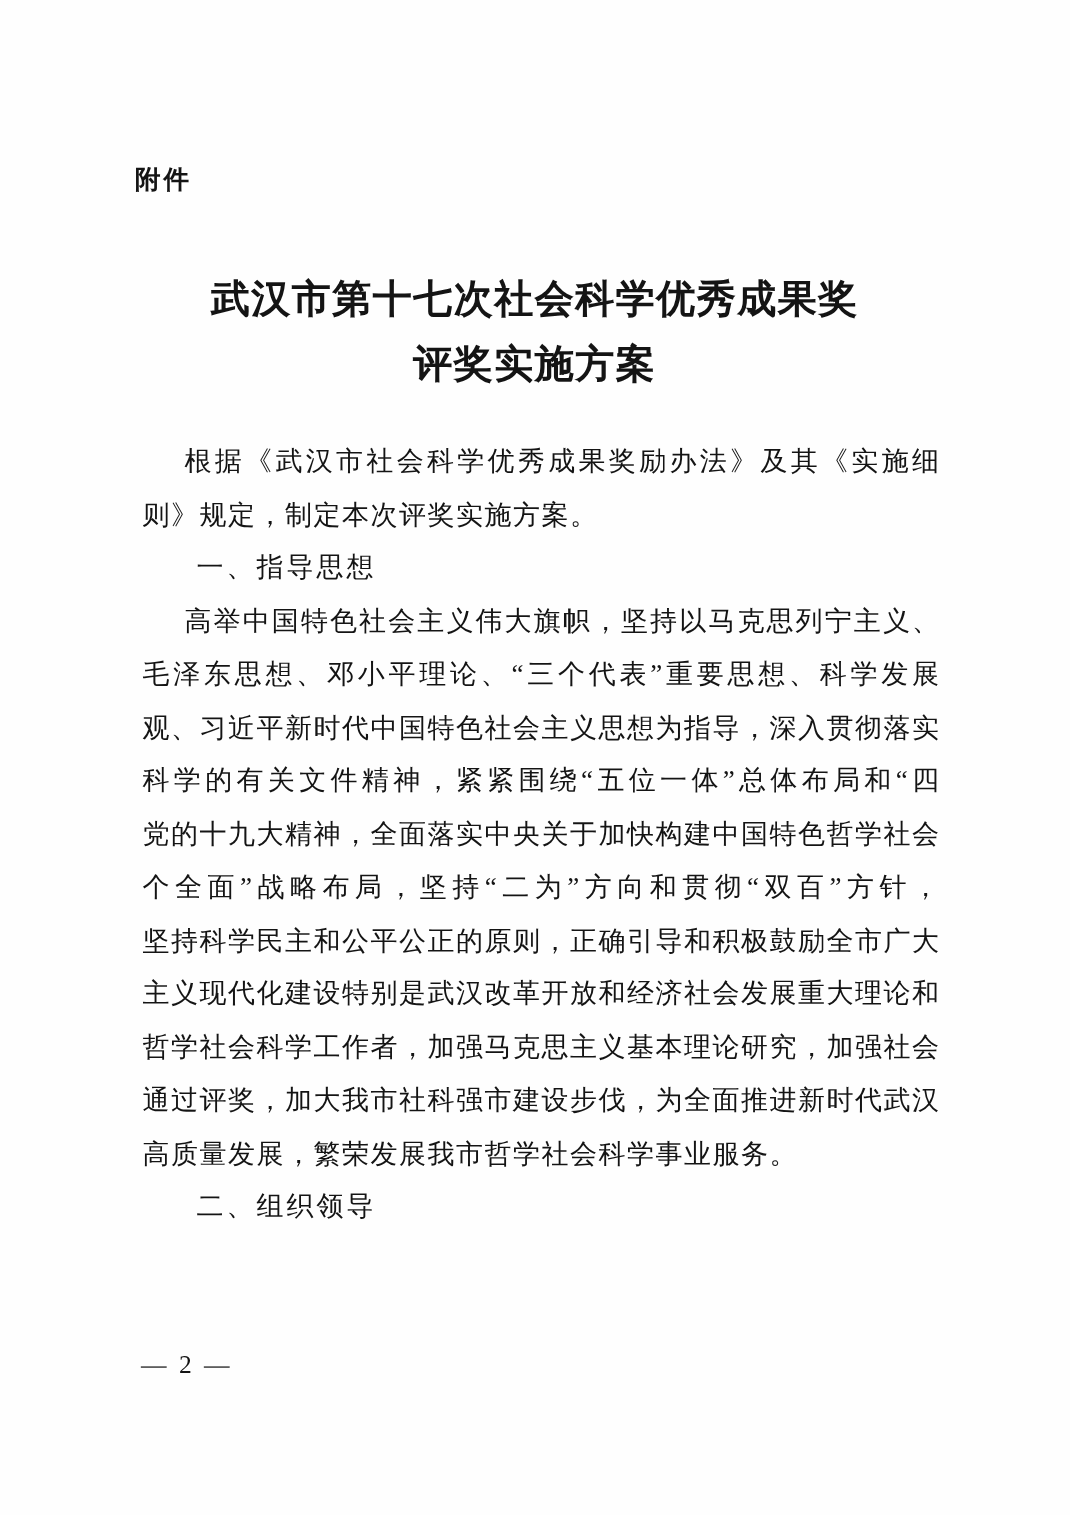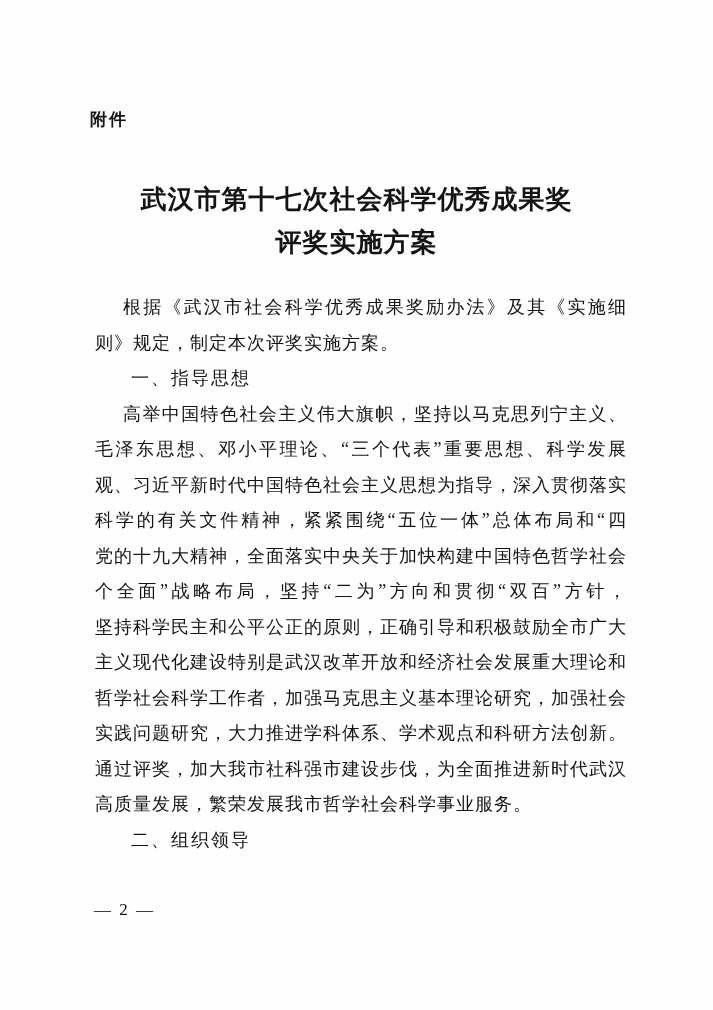--- a/index.html
+++ b/index.html
@@ -85,21 +85,20 @@
       <div class="line heading">一、指导思想</div>
       <div class="line indent justify">高举中国特色社会主义伟大旗帜，坚持以马克思列宁主义、</div>
       <div class="line justify">毛泽东思想、邓小平理论、“三个代表”重要思想、科学发展</div>
       <div class="line justify">观、习近平新时代中国特色社会主义思想为指导，深入贯彻落实</div>
       <div class="line justify">科学的有关文件精神，紧紧围绕“五位一体”总体布局和“四</div>
       <div class="line justify">党的十九大精神，全面落实中央关于加快构建中国特色哲学社会</div>
       <div class="line justify">个全面”战略布局，坚持“二为”方向和贯彻“双百”方针，</div>
       <div class="line justify">坚持科学民主和公平公正的原则，正确引导和积极鼓励全市广大</div>
       <div class="line justify">主义现代化建设特别是武汉改革开放和经济社会发展重大理论和</div>
       <div class="line justify">哲学社会科学工作者，加强马克思主义基本理论研究，加强社会</div>
-      <div class="line justify">实践问题研究，大力推进学科体系、学术观点和科研方法创新。</div>
       <div class="line justify">通过评奖，加大我市社科强市建设步伐，为全面推进新时代武汉</div>
       <div class="line">高质量发展，繁荣发展我市哲学社会科学事业服务。</div>
       <div class="line heading">二、组织领导</div>
     </div>
 
   <div class="page-number">— 2 —</div>
 
 </div>
 
 </body></html>

